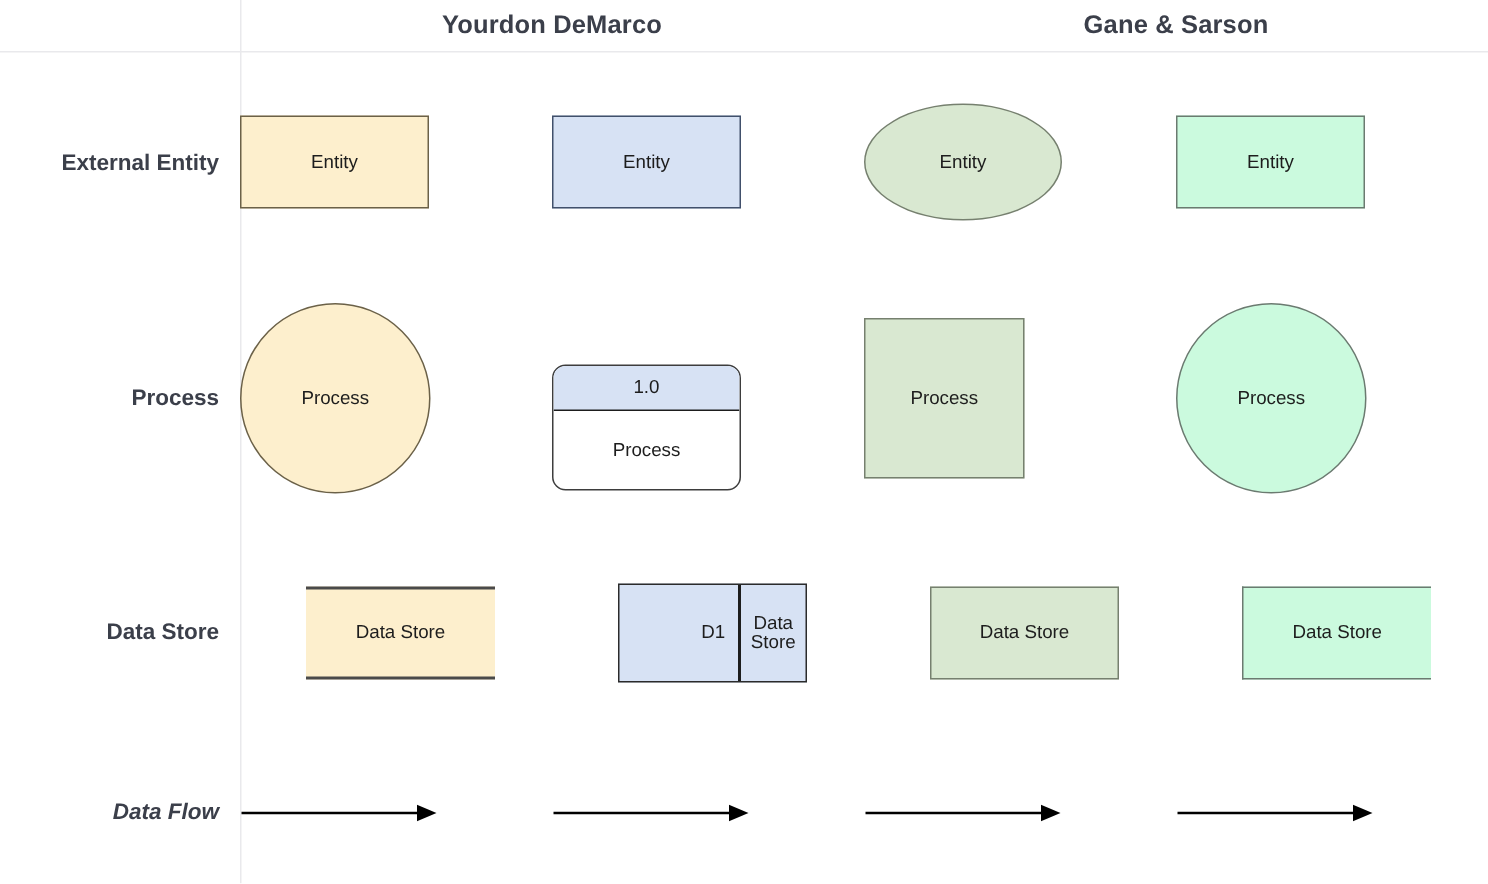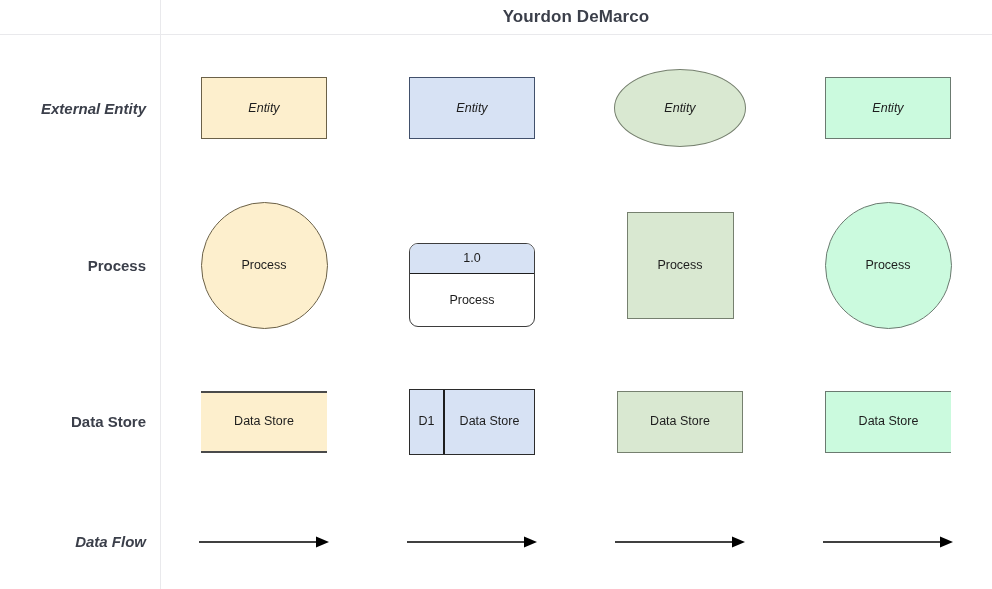--- a/index.html
+++ b/index.html
@@ -64,43 +64,43 @@
   .body-rows {
     position: absolute;
     left: 0; top: 35px;
     width: 992px; height: 554px;
   }
   .row {
     display: flex;
     width: 992px;
     box-sizing: border-box;
   }
-  .row-0 { height: 146px; font-style: italic; }
+  .row-0 { height: 146px; }
   .row-1 { height: 168px; }
-  .row-2 { height: 145px; }
+  .row-2 { height: 145px; gap: 44px; }
   .row-3 { height: 95px; font-style: italic; }
 
   .row-label {
     flex: 0 0 160px;
     width: 160px;
     display: flex;
     align-items: center;
     justify-content: flex-end;
     padding-right: 14px;
     box-sizing: border-box;
     font-size: 15px;
     font-weight: bold;
     color: #3b3f4a;
     white-space: nowrap;
   }
   .cell {
     flex: 1 1 0;
     display: flex;
     align-items: center;
-    justify-content: center;
+    justify-content: flex-start;
     position: relative;
   }
 
   
   .shp-label {
     font-size: 12.5px;
     font-weight: normal;
     color: #1d1d1d;
     font-family: "Liberation Sans", sans-serif;
     line-height: 1;
@@ -208,20 +208,21 @@
     display: flex;
     align-items: stretch;
   }
   .ds-gs-id {
     width: 33px;
     flex: 0 0 33px;
     border-right: 2.4px solid #1d1d1d;
     display: flex;
     align-items: center;
     justify-content: center;
+    margin-left: 46px;
   }
   .ds-gs-name {
     flex: 1 1 auto;
     display: flex;
     align-items: center;
     justify-content: center;
   }
   .ds-closed {            
     width: 126px;
     height: 62px;
@@ -254,20 +255,23 @@
 </style>
 </head>
 <body>
 
 <div id="chart">
 
   <div class="header-row">
     <div class="rowlabel-col-head"></div>
     <div class="col-head">
       <span>Yourdon DeMarco</span>
+    </div>
+    <div class="col-head">
+      <span>Gane &amp; Sarson</span>
     </div>
   </div>
 
   <div class="head-rule"></div>
   <div class="vert-rule"></div>
 
   <div class="body-rows">
 
     <div class="row row-0">
       <div class="row-label">External Entity</div>

